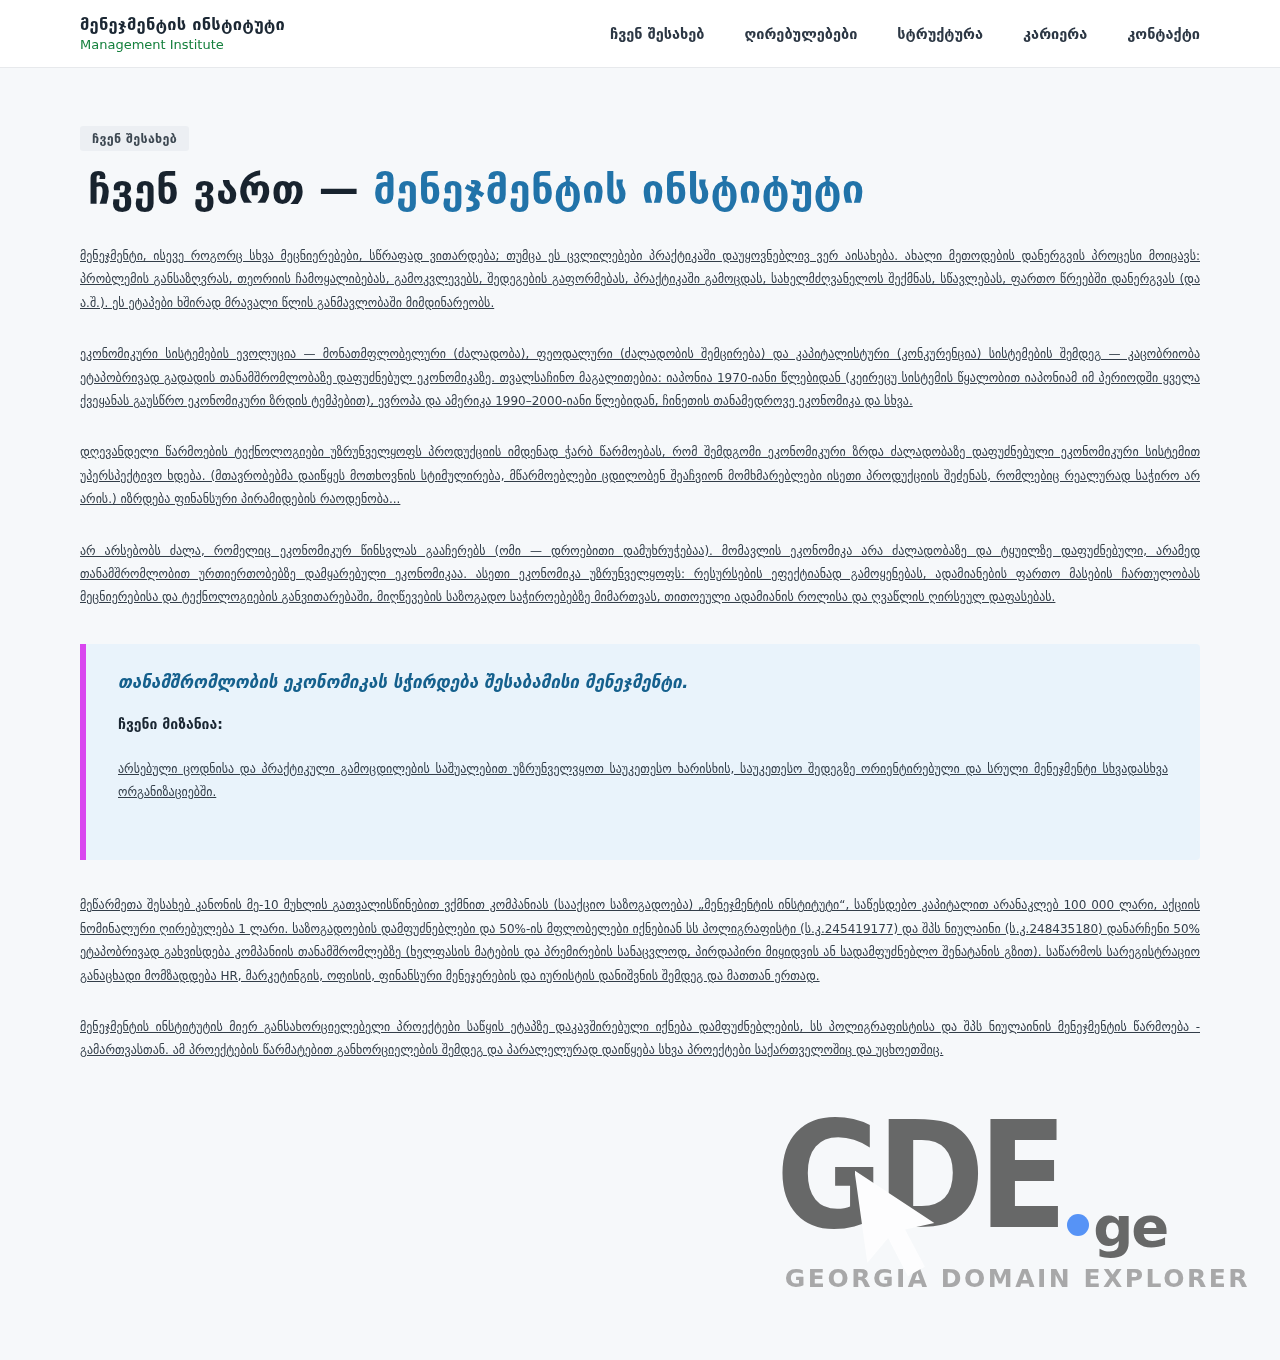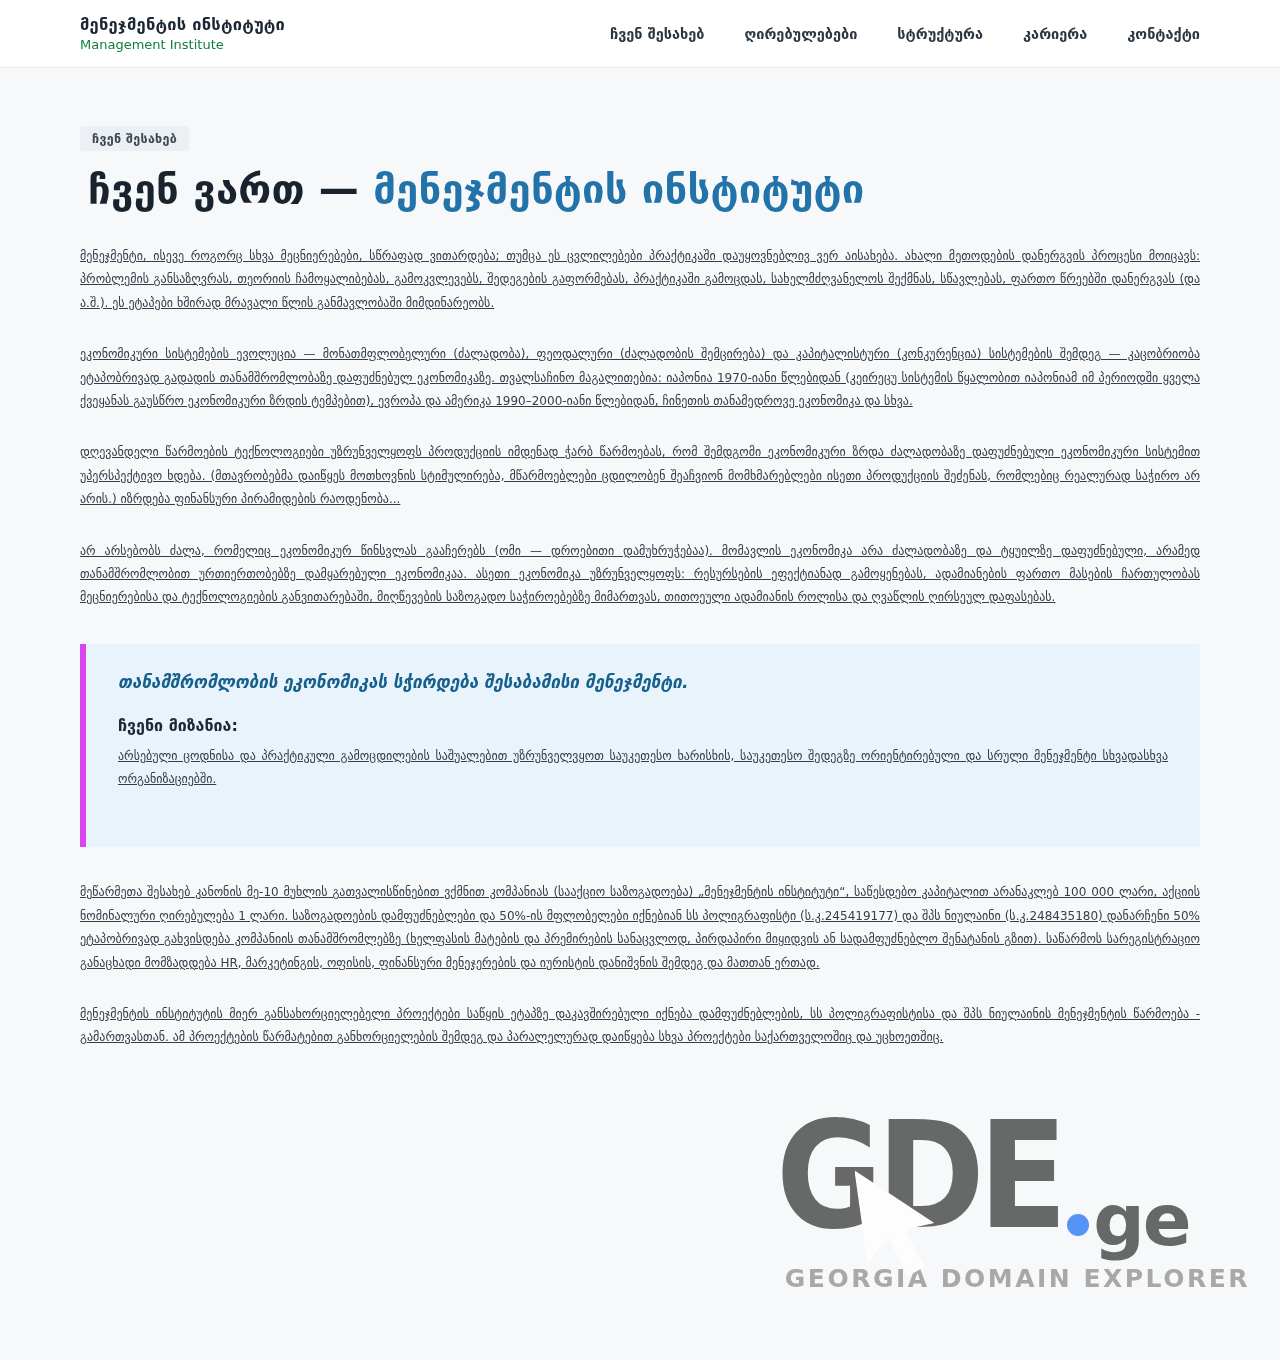--- a/index.html
+++ b/index.html
@@ -82,24 +82,24 @@
     margin: 34px 0 34px 0;
   }
   .callout-lead {
     font-size: 17px;
     font-weight: 700;
     font-style: italic;
     color: #15608d;
     margin-bottom: 24px;
   }
   .callout-goal-label {
-    font-size: 16px;
+    font-size: 14px;
     font-weight: 700;
     color: #1b2733;
-    margin-bottom: 10px;
+    margin-bottom: 26px;
   }
   .callout-goal-text {
     font-size: 16px;
     line-height: 1.9;
     color: #333e49;
     margin-bottom: 0;
     text-align: left;
   }
   
   .watermark {
@@ -125,21 +125,21 @@
     transform: scaleX(0.88);
     transform-origin: right bottom;
   }
   .wm-dot {
     width: 22px; height: 22px;
     background: #3b82f6;
     border-radius: 50%;
     margin: 0 4px 14px 6px;
   }
   .wm-tld {
-    font-size: 72px;
+    font-size: 56px;
     font-weight: 700;
     color: #4f4f4f;
     line-height: .82;
     letter-spacing: -2px;
   }
   .wm-cursor {
     position: absolute;
     left: 118px;
     top: 62px;
   }

